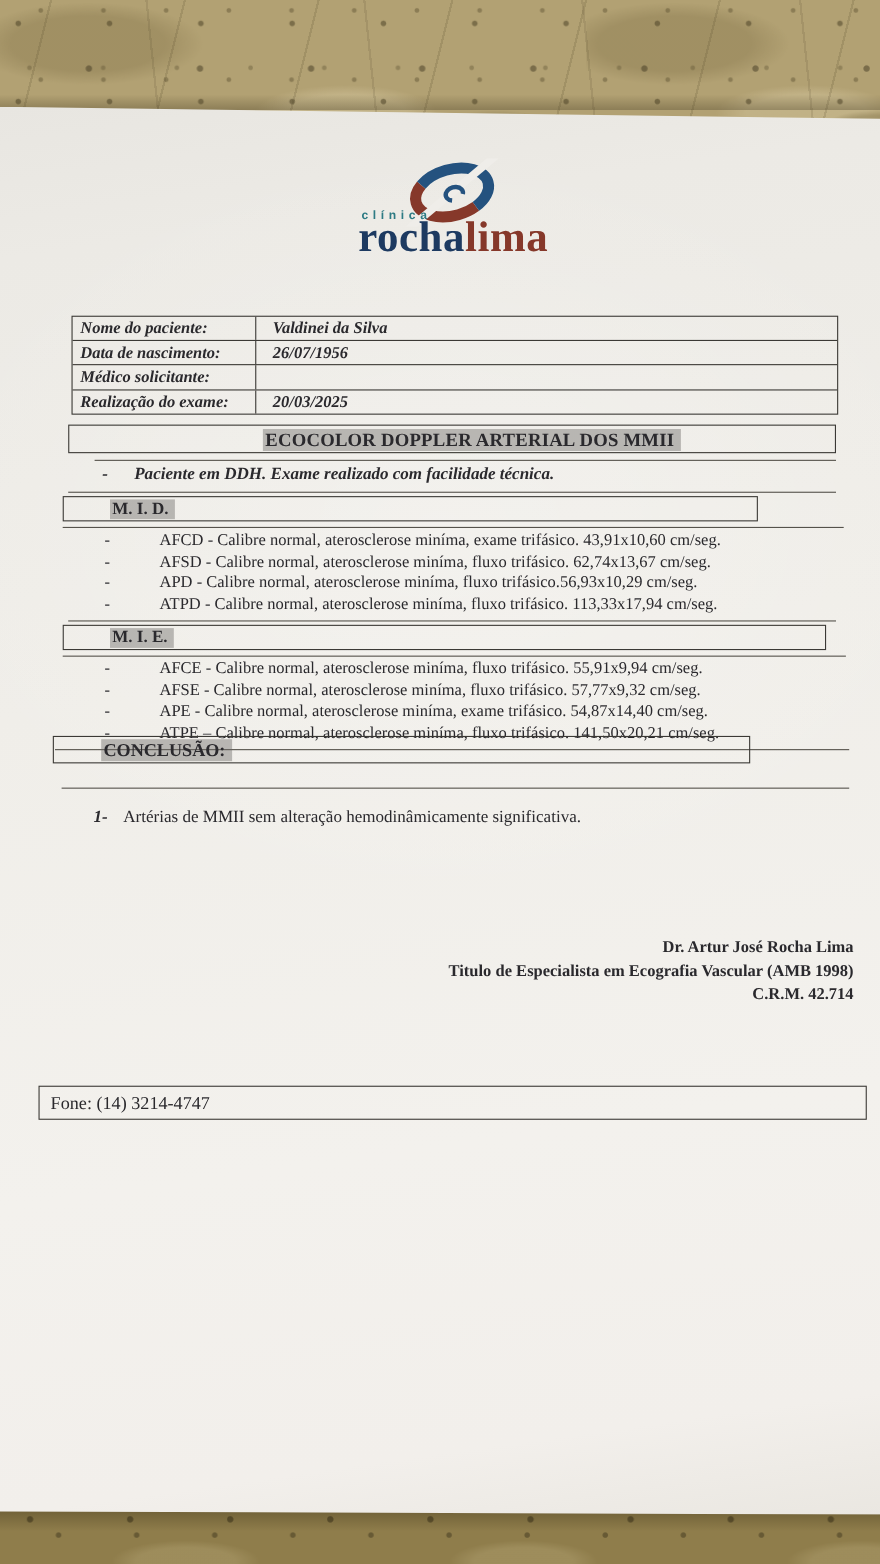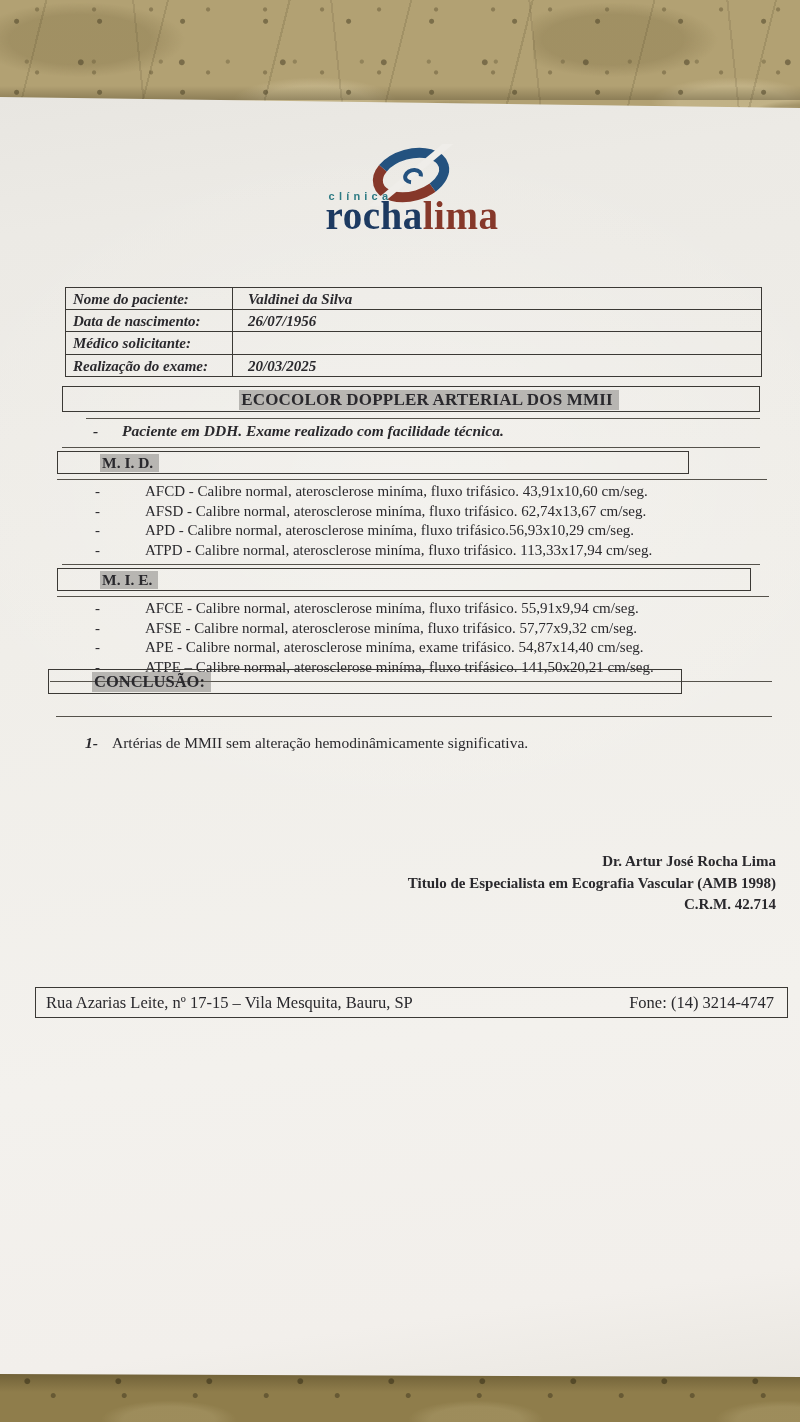--- a/index.html
+++ b/index.html
@@ -160,21 +160,21 @@
   </div>
 
   <div class="rule" style="left:62px;top:350px;width:698px;"></div>
   <div class="abs hbox side-box mid-box">
     <span class="hl">M. I. D.</span>
   </div>
   <div class="rule" style="left:57px;top:382px;width:710px;"></div>
   <div class="abs items" style="top:386px;">
     <div class="item">
         <span class="dash">-</span>
-        <span class="itext">AFCD - Calibre normal, aterosclerose miníma, fluxo trifásico.  43,91x10,60 cm/seg.</span>
+        <span class="itext">AFCD - Calibre normal, aterosclerose miníma, exame trifásico.  43,91x10,60 cm/seg.</span>
       </div>
     <div class="item">
         <span class="dash">-</span>
         <span class="itext">AFSD - Calibre normal, aterosclerose miníma, fluxo trifásico. 62,74x13,67 cm/seg.</span>
       </div>
     <div class="item">
         <span class="dash">-</span>
         <span class="itext">APD -  Calibre normal, aterosclerose miníma, fluxo trifásico.56,93x10,29  cm/seg.</span>
       </div>
     <div class="item">
@@ -217,17 +217,16 @@
     <span class="concl-text">Artérias de MMII sem alteração hemodinâmicamente significativa.</span>
   </div>
 
   <div class="abs signature">
     <div>Dr. Artur José Rocha Lima</div>
     <div>Titulo de Especialista em Ecografia Vascular (AMB 1998)</div>
     <div>C.R.M. 42.714</div>
   </div>
 
   <div class="abs footer-box">
-    <span>Rua Azarias Leite, nº 17-15 – Vila Mesquita, Bauru, SP</span>
     <span>Fone: (14) 3214-4747</span>
   </div>
 
 </div>
 
 </body></html>

